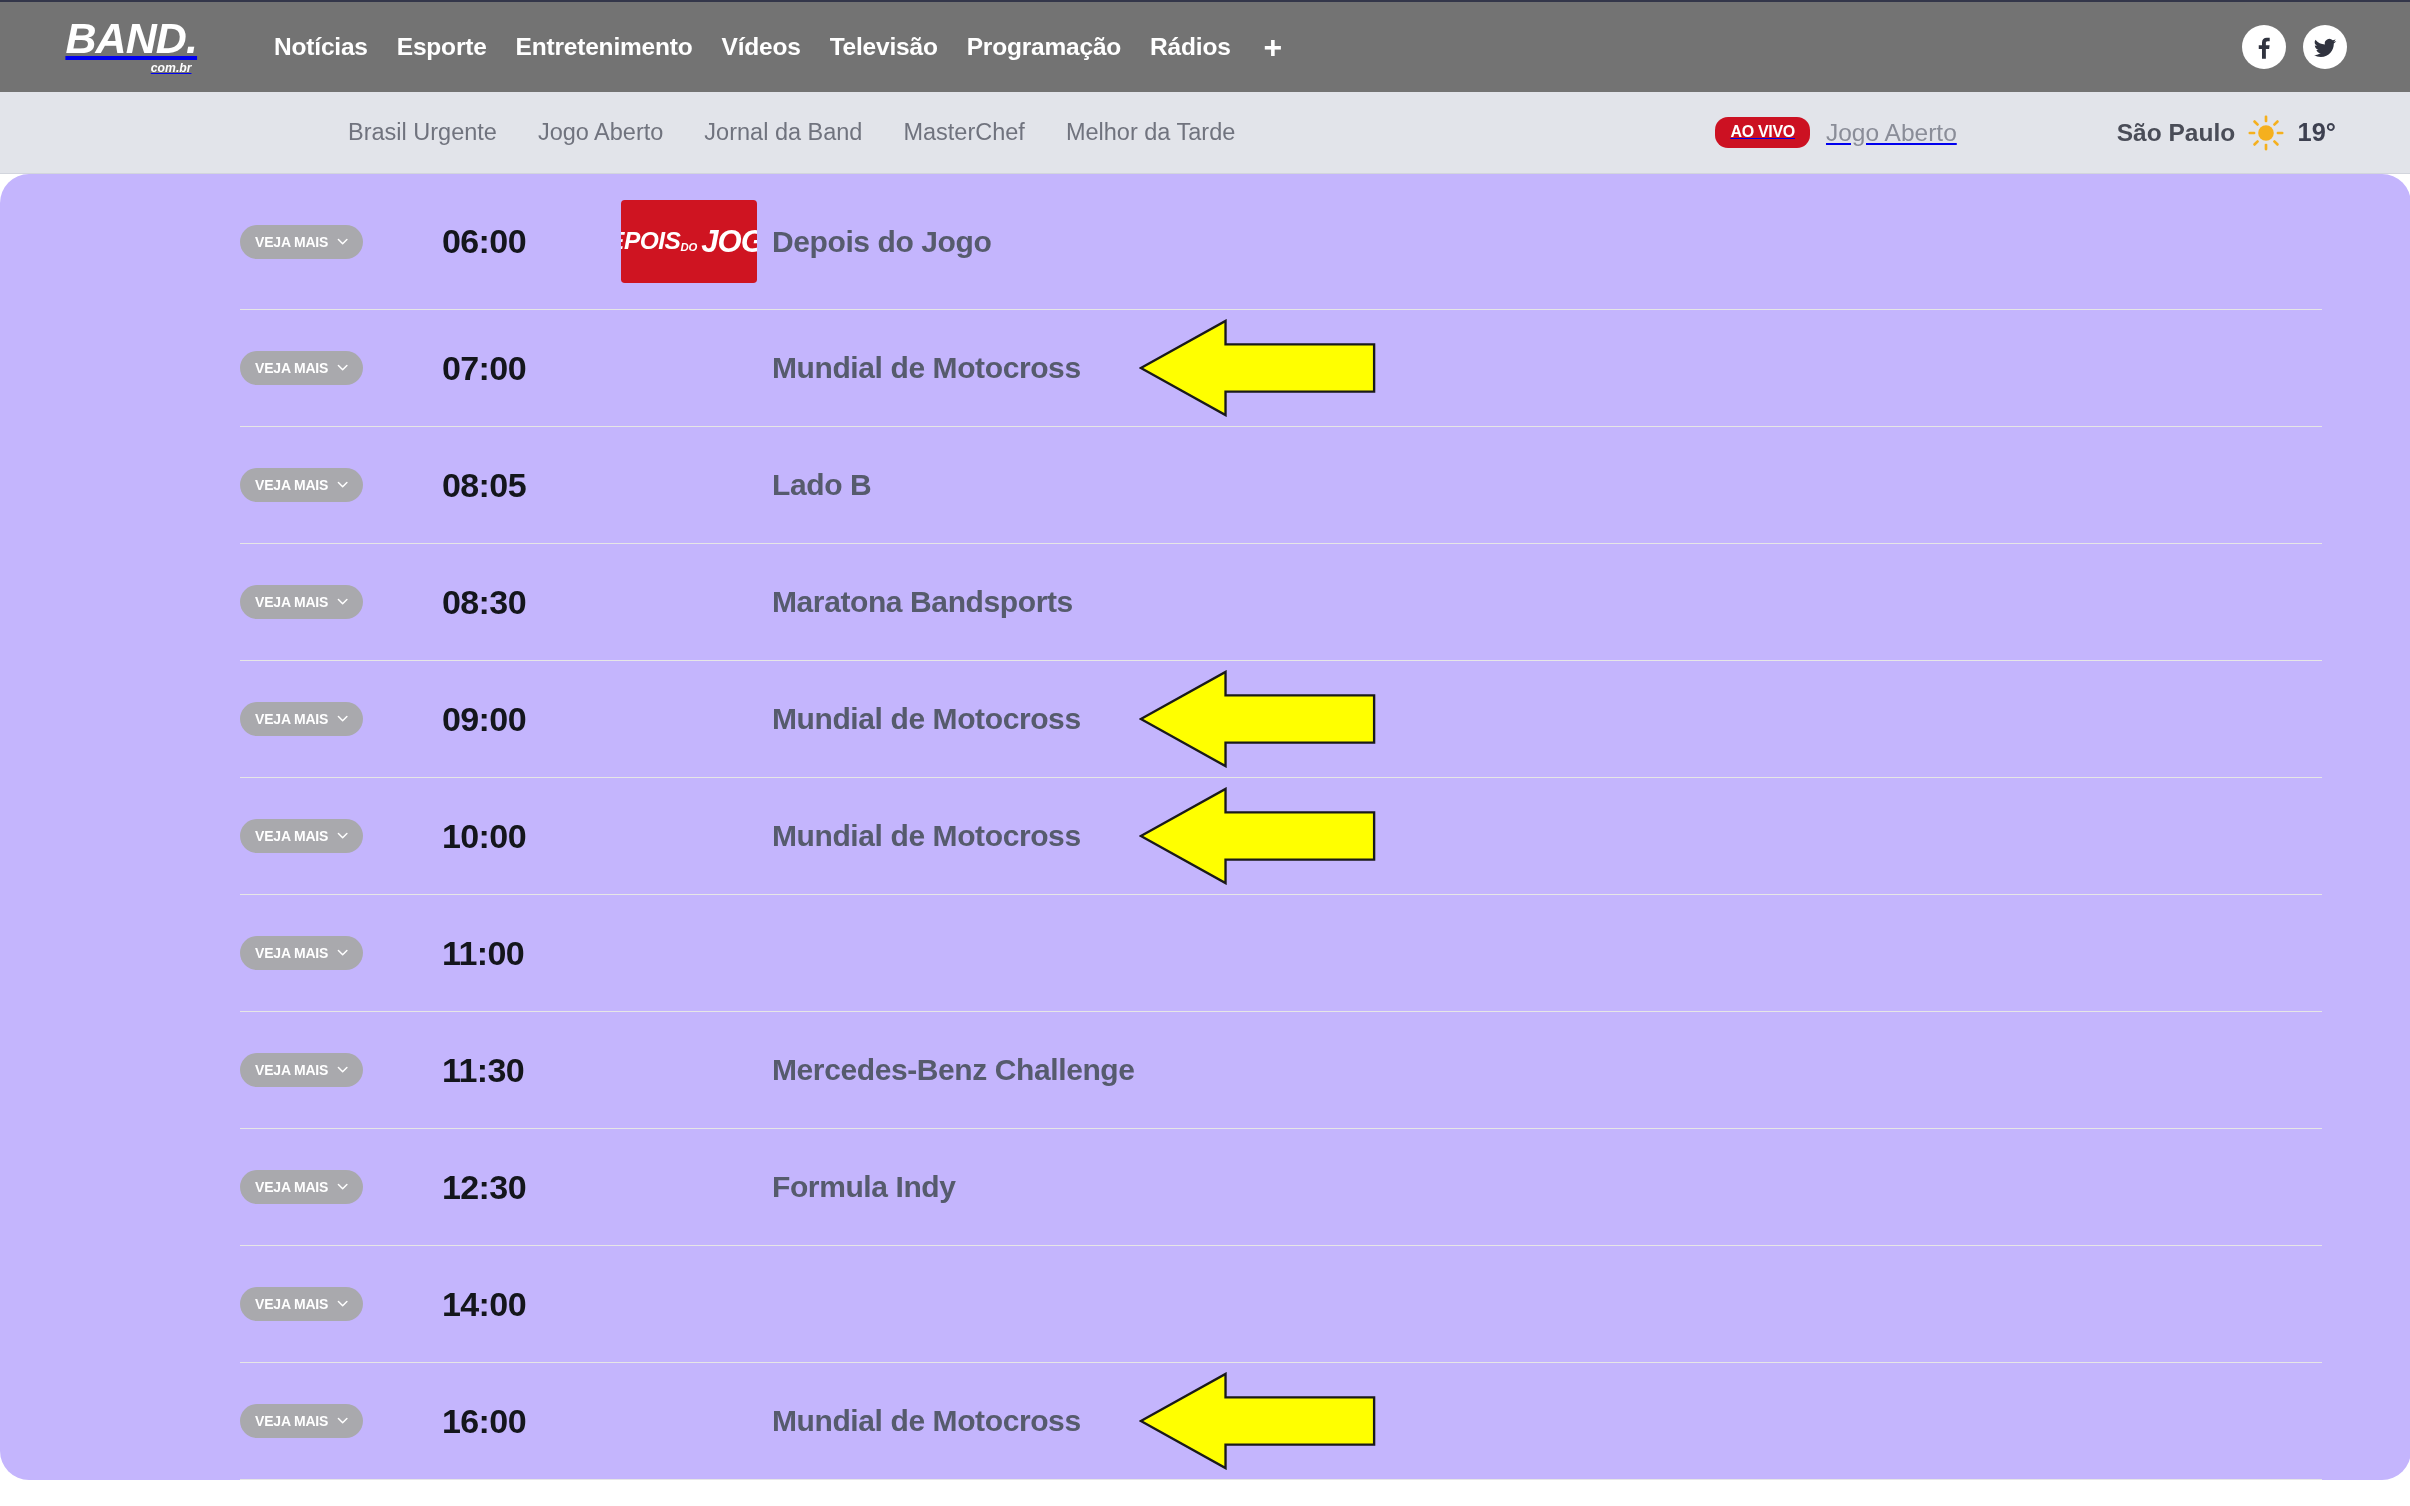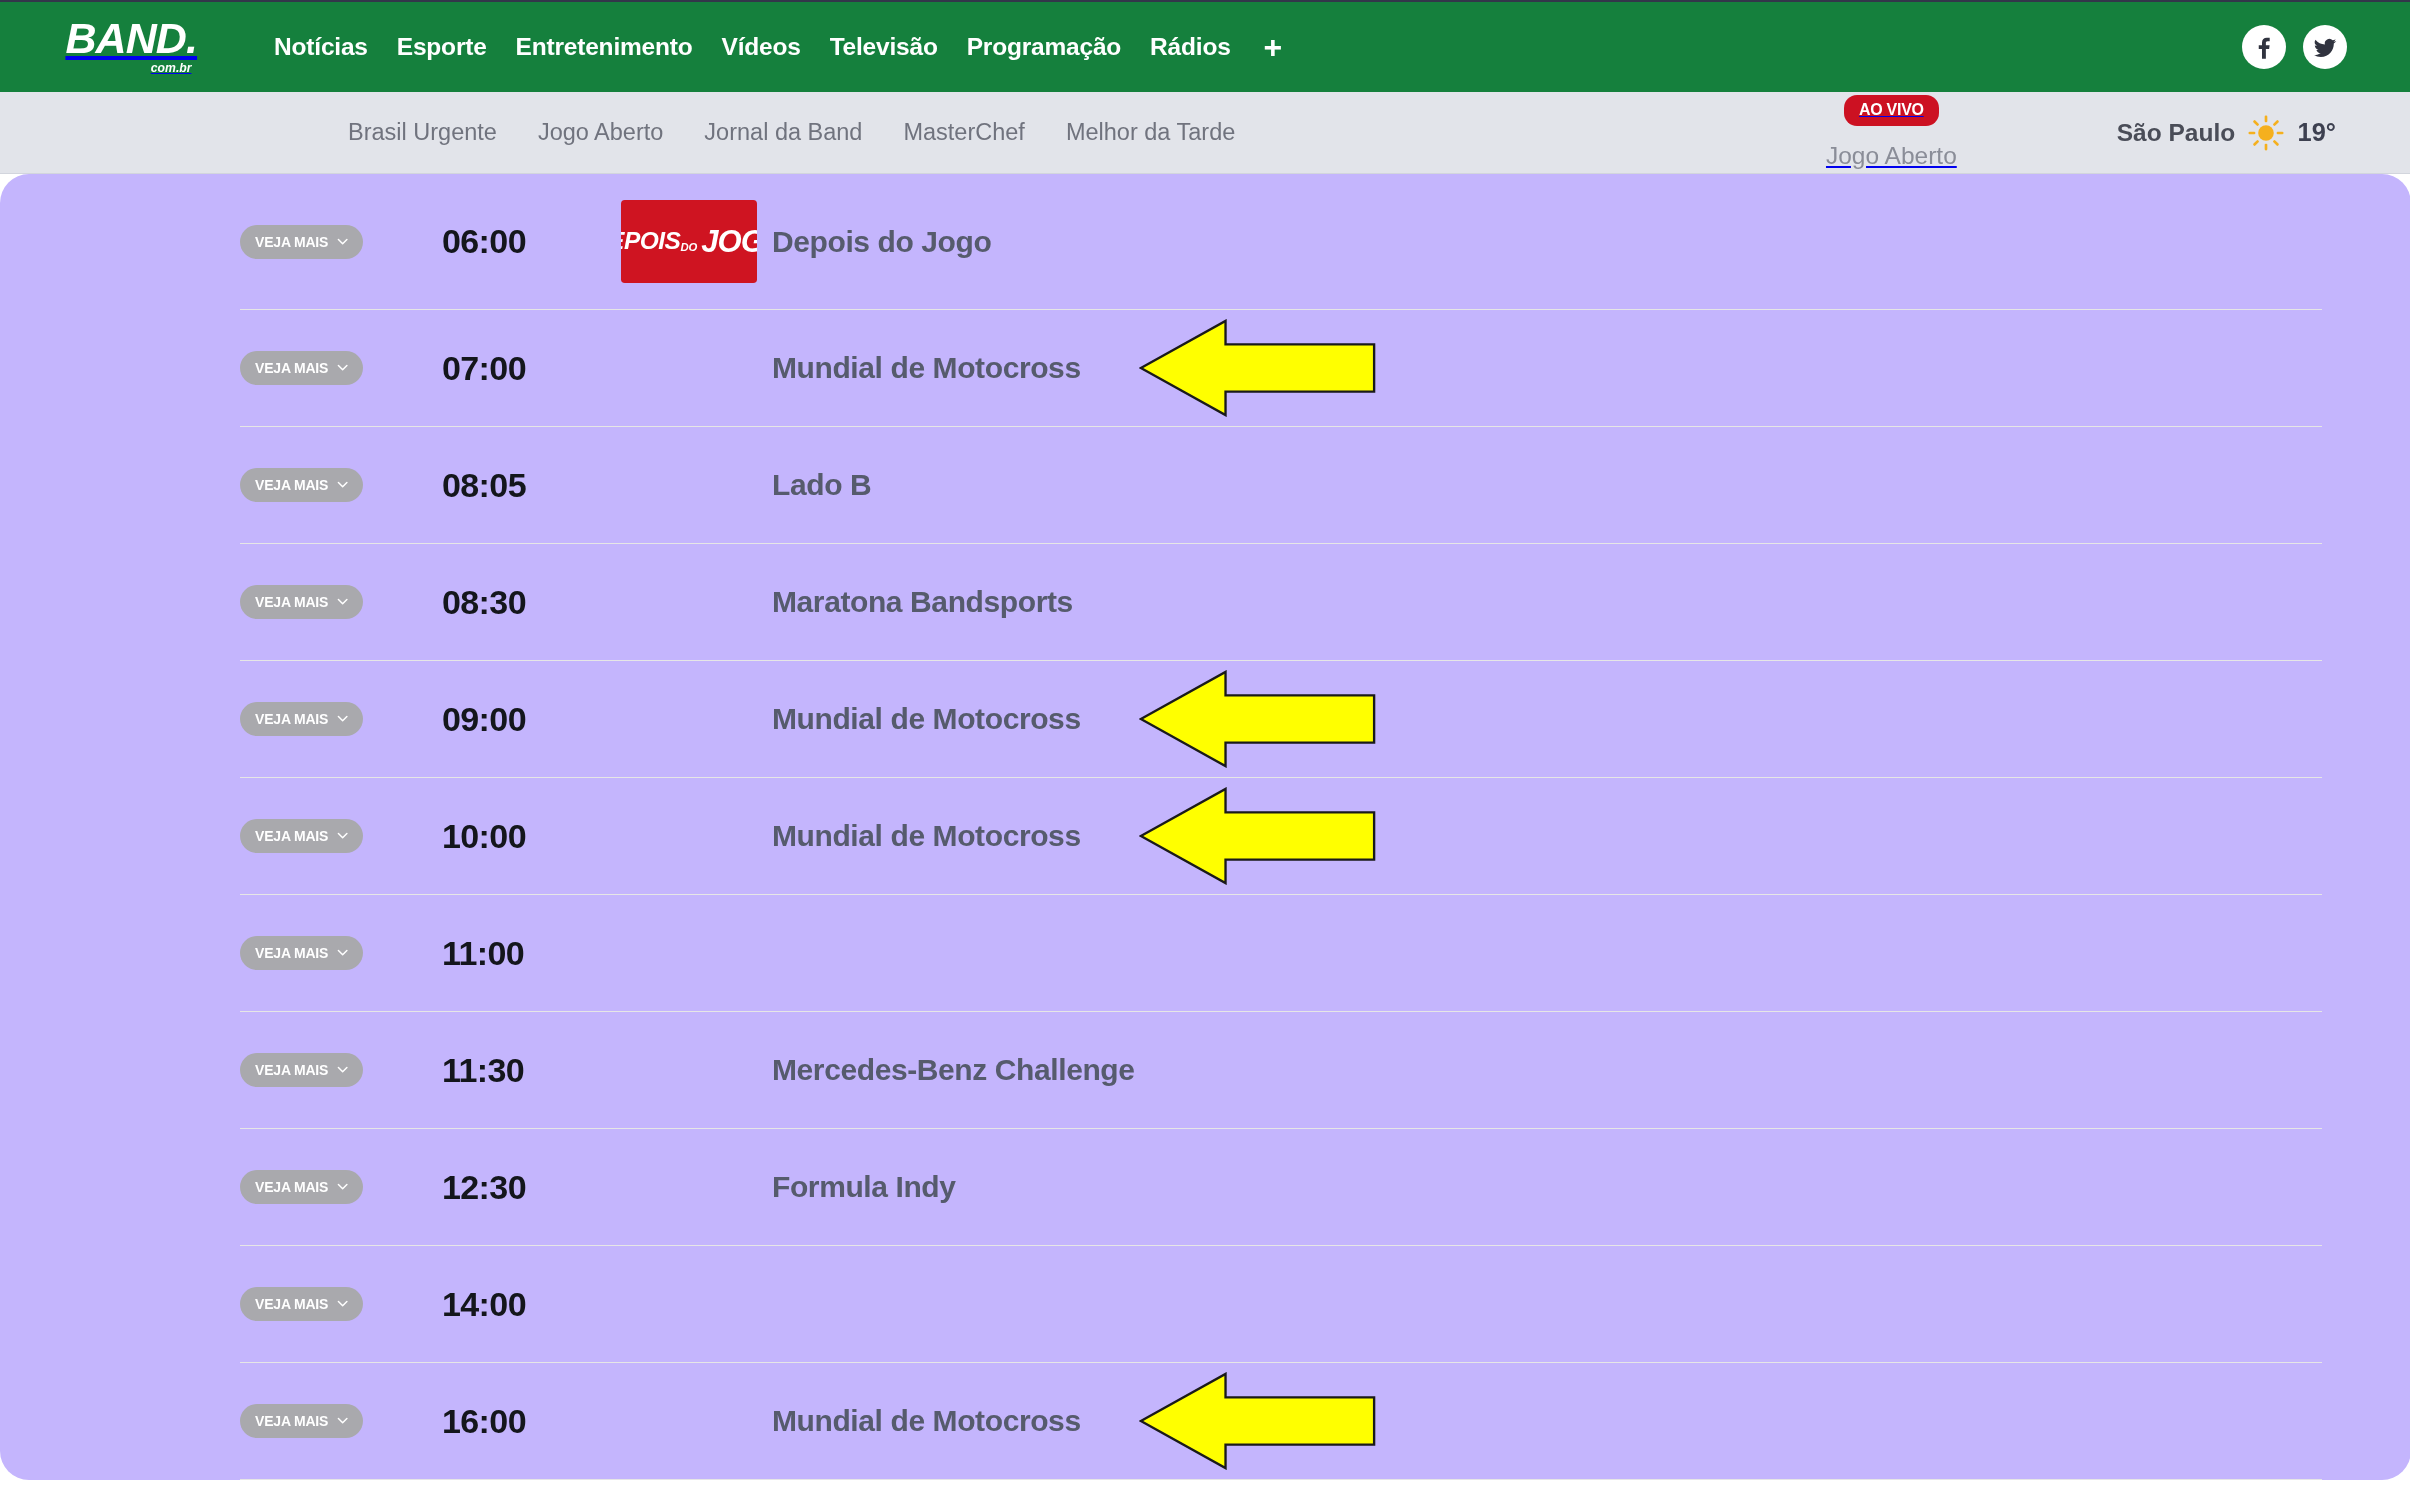--- a/index.html
+++ b/index.html
@@ -10,21 +10,21 @@
     height: 1507px;
     overflow: hidden;
     background: #ffffff;
     font-family: "Liberation Sans", "DejaVu Sans", sans-serif;
   }
 
   
   .topbar {
     position: relative;
     height: 92px;
-    background: #15803d;
+    background: #737373;
     display: flex;
     align-items: center;
     padding: 0 0 0 56px;
     border-top: 2.8px solid #33364a;
   }
 
   .brand {
     display: flex;
     flex-direction: column;
     align-items: flex-start;
@@ -118,21 +118,20 @@
     display: flex;
     align-items: center;
     margin-left: auto;
     margin-right: 75px;
     gap: 0;
   }
   .live-group {
     display: flex;
     align-items: center;
     gap: 16px;
-    flex-direction: column;
   }
   .live-badge {
     background: #cc1122;
     color: #ffffff;
     font-size: 16px;
     font-weight: 800;
     letter-spacing: -0.3px;
     padding: 6.6px 15px 7.5px;
     border-radius: 13px;
     line-height: 1;

